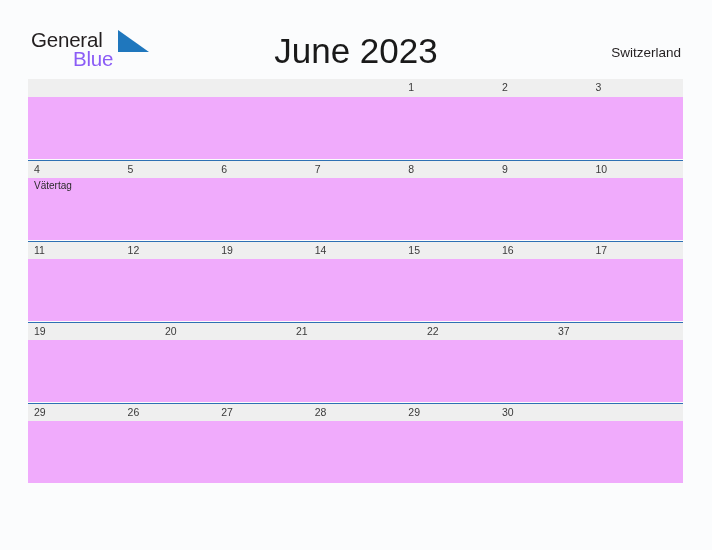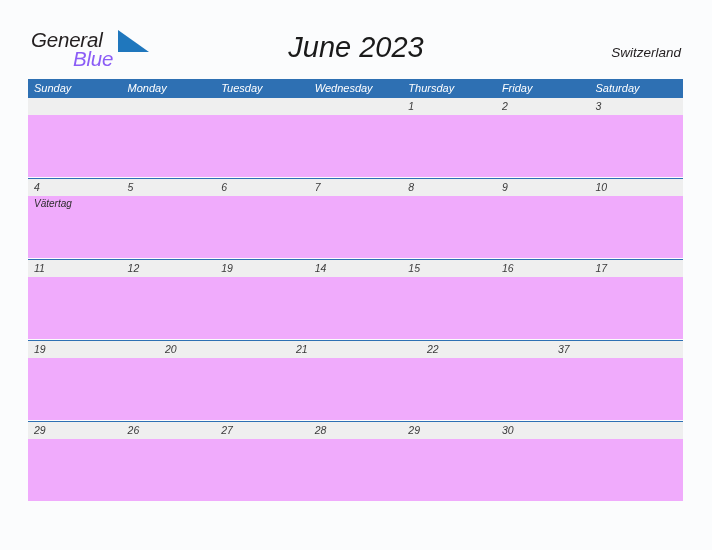--- a/index.html
+++ b/index.html
@@ -12,21 +12,20 @@
     background: #fbfcfd;
     font-family: "Liberation Sans", sans-serif;
     overflow: hidden;
   }
 
   .page {
     position: relative;
     width: 712px;
     height: 550px;
     box-sizing: border-box;
-    font-style: italic;
   }
 
   
   .topbar {
     position: absolute;
     left: 0;
     top: 0;
     width: 712px;
     height: 78px;
   }
@@ -65,21 +64,21 @@
     width: 31px;
     height: 22px;
   }
 
   .cal-title {
     position: absolute;
     left: 0;
     top: 31px;
     width: 712px;
     text-align: center;
-    font-size: 29px;
+    font-size: 35px;
     color: #1a1a1a;
     letter-spacing: 0px;
   }
 
   .country {
     position: absolute;
     right: 31px;
     top: 45px;
     font-size: 13.5px;
     color: #231f20;
@@ -178,29 +177,20 @@
     </div>
 
     <div class="cal-title">June 2023</div>
 
     <div class="country">Switzerland</div>
 
   </div>
 
   <div class="calendar">
 
-    <div class="weekdays">
-      <div class="weekday">Sunday</div>
-      <div class="weekday">Monday</div>
-      <div class="weekday">Tuesday</div>
-      <div class="weekday">Wednesday</div>
-      <div class="weekday">Thursday</div>
-      <div class="weekday">Friday</div>
-      <div class="weekday">Saturday</div>
-    </div>
 
     <div class="week">
       <div class="week-numbers">
         <div class="daycell">
             <span class="daynum"></span>
           </div>
         <div class="daycell">
             <span class="daynum"></span>
           </div>
         <div class="daycell">

